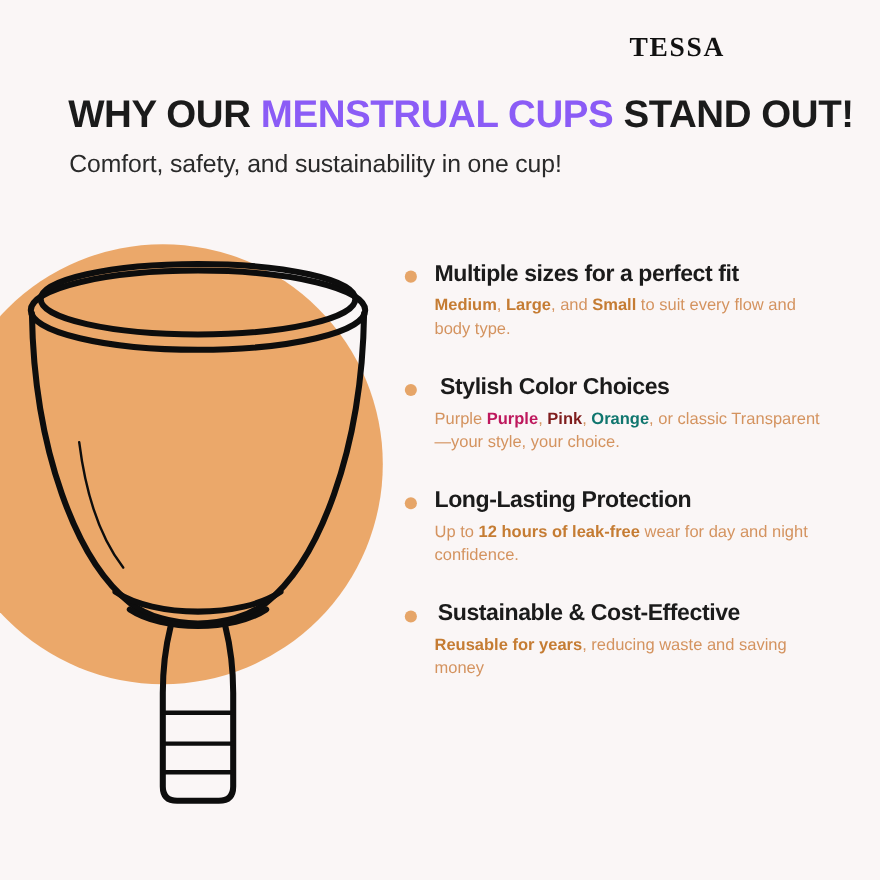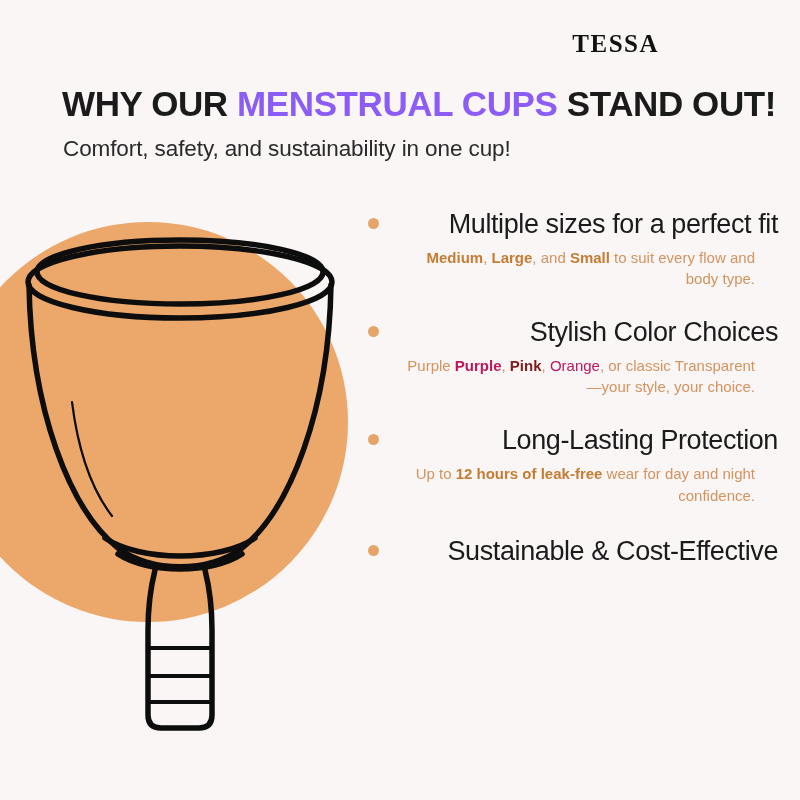--- a/index.html
+++ b/index.html
@@ -8,21 +8,20 @@
     width:800px; height:800px;
     background:#FAF6F6;
     font-family:"Liberation Sans", sans-serif;
     overflow:hidden;
   }
 
   #page {
     position:relative;
     width:695px; height:800px;
     background:#FAF6F6;
-    text-align:right;
   }
 
   
   .logo {
     position:absolute;
     top:30px; right:36px;
     font-family:"Liberation Serif", serif;
     font-size:25px;
     font-weight:700;
     letter-spacing:1.5px;
@@ -80,41 +79,42 @@
   .dot {
     position:absolute;
     left:0; top:11px;
     width:11px; height:11px;
     border-radius:50%;
     background:#E6A568;
   }
 
   .f-title {
     margin-left:27px;
-    font-size:27px;
-    font-weight:400;
+    font-size:21px;
+    font-weight:700;
     color:#1b1b1b;
     letter-spacing:-0.4px;
     line-height:1.3;
     white-space:nowrap;
+    margin-top:28px;
   }
 
   .f-desc {
     margin-left:27px;
     margin-top:5px;
     font-size:15px;
     font-weight:400;
     line-height:1.42;
     color:#D4935F;
     max-width:360px;
   }
   .f-desc b { font-weight:700; color:#C57C33; }
   .f-desc .c-purple { font-weight:700; color:#be185d; }
   .f-desc .c-pink   { font-weight:700; color:#7f1d1d; }
-  .f-desc .c-orange { font-weight:400; color:#be185d; }
+  .f-desc .c-orange { font-weight:700; color:#0f766e; }
 
   
   .feature.f2 .f-title { padding-left:5px; }
   .feature.f3 .f-title { padding-left:5px; }
   .feature.f5 .f-title { padding-left:3px; }
   .feature.f2 { margin-bottom:26px; }
   .feature.f3 { margin-bottom:27px; }
   .feature.f4 { margin-bottom:28px; }
 </style>
 </head>
@@ -165,16 +165,17 @@
         <div class="f-desc"><span>Purple </span><span class="c-purple">Purple</span><span>, </span><span class="c-pink">Pink</span><span>, </span><span class="c-orange">Orange</span><span>, or classic Transparent—your style, your choice.</span></div>
       </div>
       <div class="feature f4">
         <span class="dot"></span>
         <div class="f-title">Long-Lasting Protection</div>
         <div class="f-desc"><span>Up to </span><b>12 hours of leak-free</b><span> wear for day and night confidence.</span></div>
       </div>
       <div class="feature f5">
         <span class="dot"></span>
         <div class="f-title">Sustainable &amp; Cost-Effective</div>
+        <div class="f-desc"><b>Reusable for years</b><span>, reducing waste and saving money</span></div>
       </div>
     </div>
 
 </div>
 
 </body></html>

